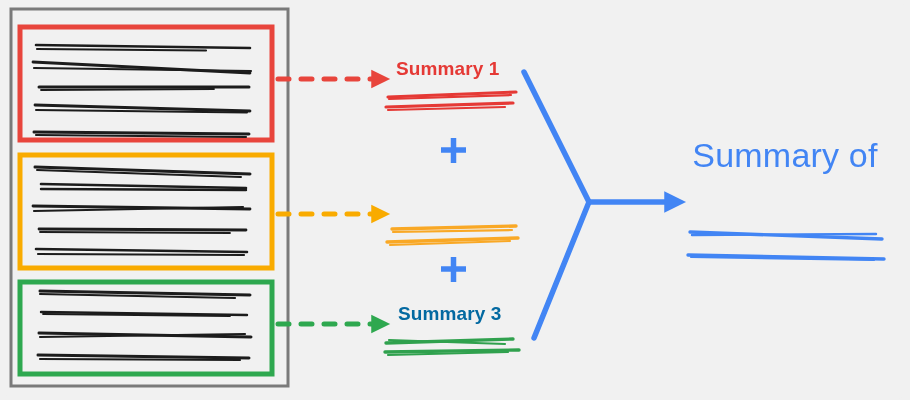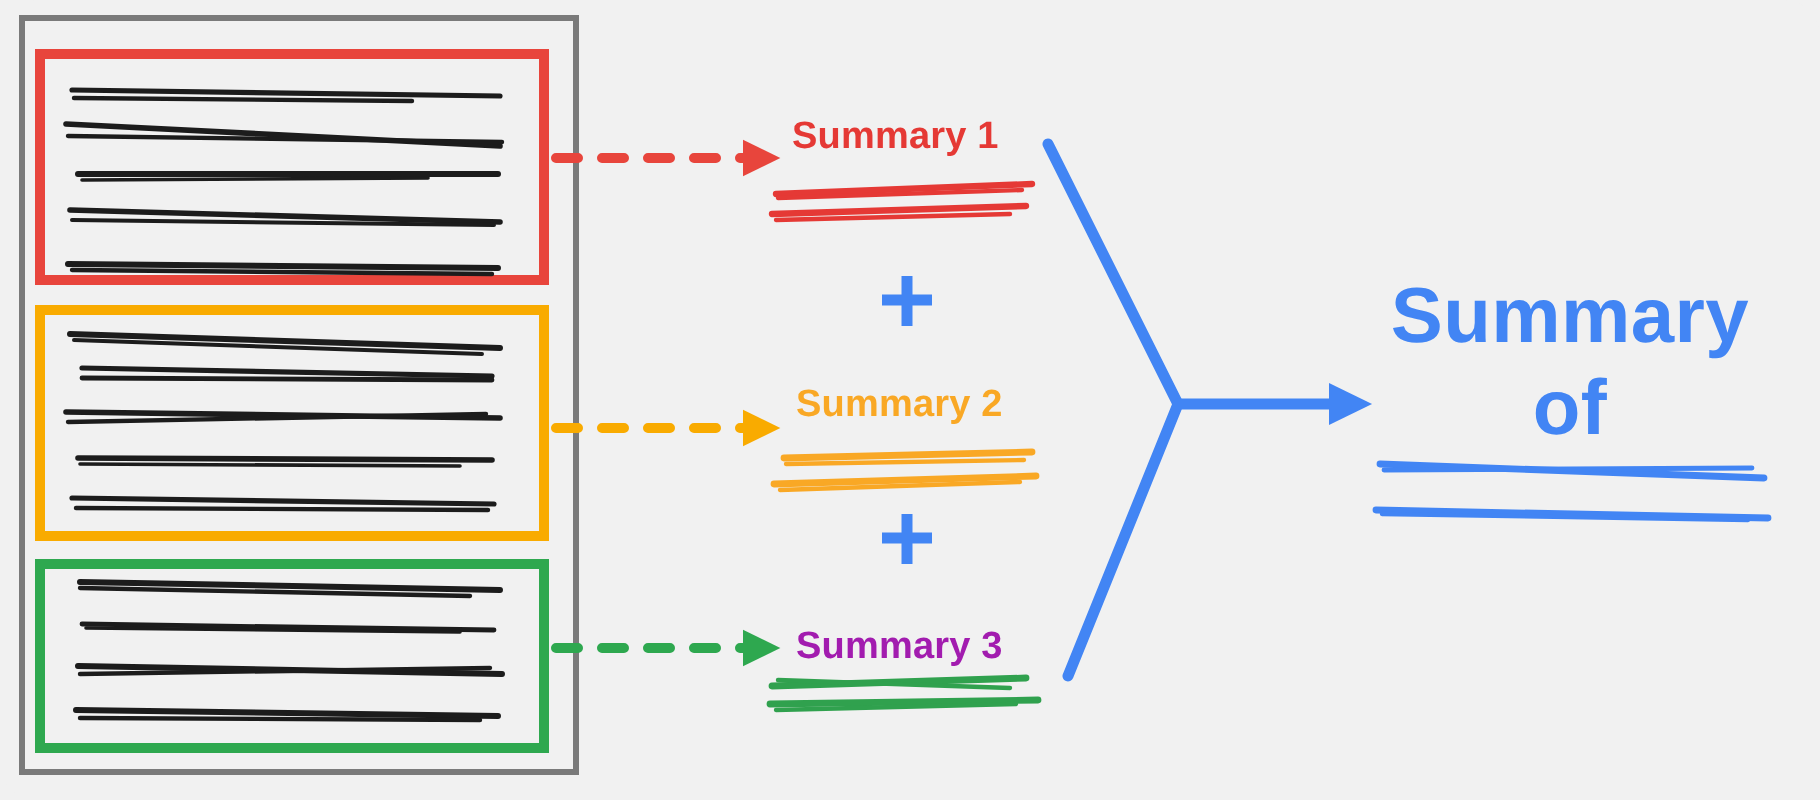--- a/index.html
+++ b/index.html
@@ -34,30 +34,30 @@
     white-space: nowrap;
     user-select: none;
   }
   .summary-label {
     font-size: 19px;
     font-weight: 600;
     letter-spacing: 0.1px;
   }
   .s1 { color: #e53935; left: 396px; top: 58px; }
   .s2 { color: #f9a825; left: 398px; top: 192px; }
-  .s3 { color: #a21caf; left: 398px; top: 313px; }
+  .s3 { color: #0369a1; left: 398px; top: 303px; }
   .final-title {
     position: absolute;
     left: 676px;
     top: 136px;
     width: 218px;
     text-align: center;
     color: #4285f4;
-    font-size: 39px;
-    font-weight: 700;
+    font-size: 34px;
+    font-weight: 400;
     line-height: 1.17;
     letter-spacing: 0.2px;
     user-select: none;
   }
 </style>
 </head>
 <body>
 
 <div id="canvas-root">
 
@@ -160,21 +160,20 @@
   </svg>
 
   <svg class="layer" viewBox="0 0 910 400">
     <path d="M524 72 L589 202" stroke="#4285f4" stroke-width="5.5" fill="none" stroke-linecap="round"></path>
     <path d="M534 338 L589 202" stroke="#4285f4" stroke-width="5.5" fill="none" stroke-linecap="round"></path>
     <path d="M589 202 L672 202" stroke="#4285f4" stroke-width="5.5" fill="none" stroke-linecap="butt" marker-end="url(#arrow-blue)"></path>
   </svg>
 
   <div class="doc-label summary-label s1">Summary 1</div>
 
-  <div class="doc-label summary-label s2">Summary 2</div>
 
   <div class="doc-label summary-label s3">Summary 3</div>
 
   <svg class="layer" viewBox="0 0 910 400">
     <g stroke="#4285f4" stroke-width="5.5" stroke-linecap="butt">
       <line x1="441" y1="150" x2="466" y2="150"></line>
       <line x1="453.5" y1="138" x2="453.5" y2="163"></line>
     </g>
     <g stroke="#4285f4" stroke-width="5.5" stroke-linecap="butt">
       <line x1="441" y1="269" x2="466" y2="269"></line>

